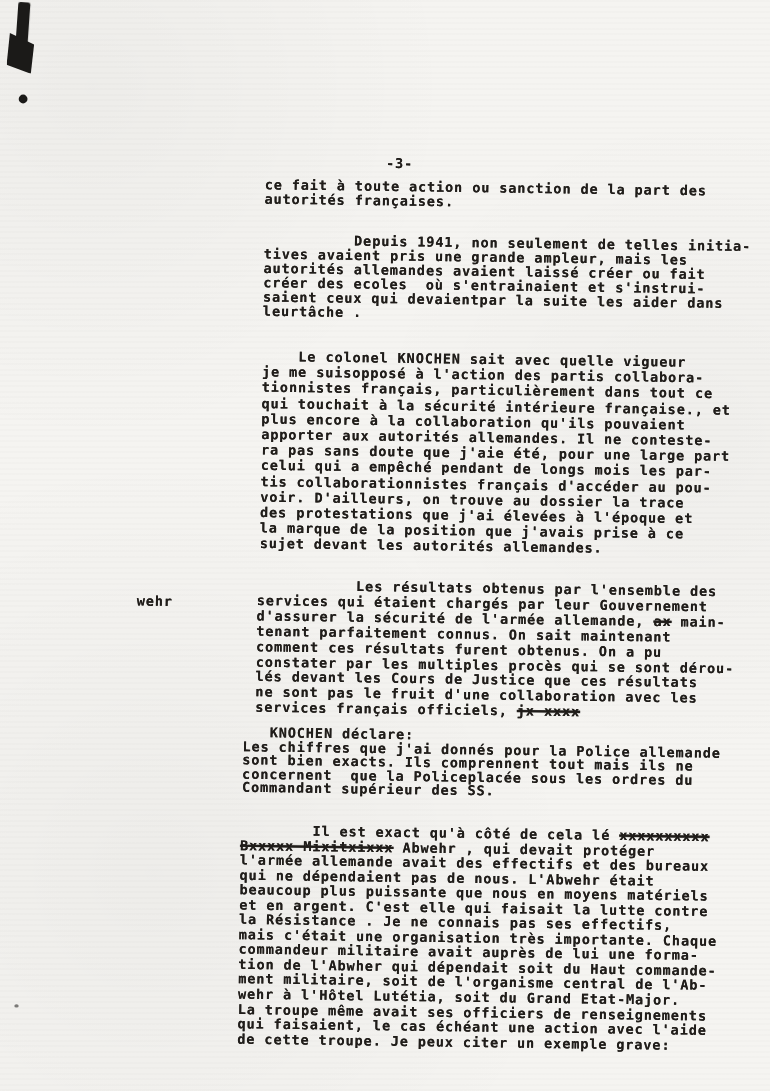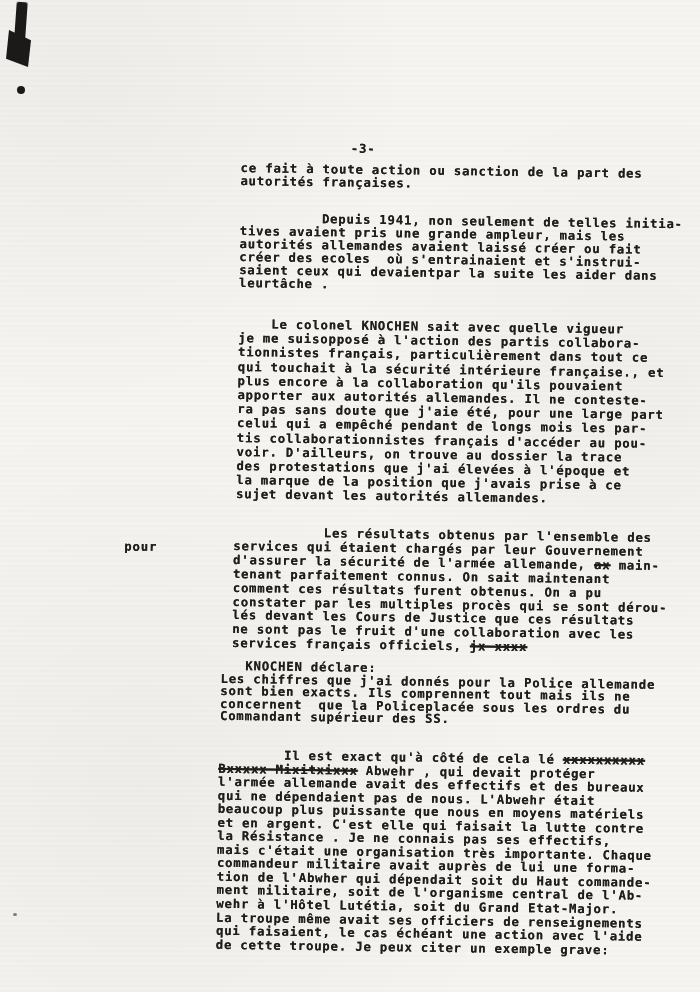--- a/index.html
+++ b/index.html
@@ -53,18 +53,18 @@
 <div class="sheet">
   <div class="mark mark-bar"></div>
   <div class="mark mark-wedge"></div>
   <div class="mark mark-dot"></div>
   <div class="mark mark-speck"></div>
   <div class="text-layer" id="text-layer">
       <div class="block" style="left: 346px; top: 141px; line-height: 13px;"><span class="line"><span>-3-</span></span></div>
       <div class="block" style="left: 236px; top: 162px; line-height: 13px;"><span class="line"><span>ce fait à toute action ou sanction de la part des</span></span><span class="line"><span>autorités françaises.</span></span></div>
       <div class="block" style="left: 236px; top: 212px; line-height: 12.9px;"><span class="line"><span>          Depuis 1941, non seulement de telles initia-</span></span><span class="line"><span>tives avaient pris une grande ampleur, mais les</span></span><span class="line"><span>autorités allemandes avaient laissé créer ou fait</span></span><span class="line"><span>créer des ecoles  où s'entrainaient et s'instrui-</span></span><span class="line"><span>saient ceux qui devaientpar la suite les aider dans</span></span><span class="line"><span>leurtâche .</span></span></div>
       <div class="block" style="left: 236px; top: 317px; line-height: 14.2px;"><span class="line"><span>    Le colonel KNOCHEN sait avec quelle vigueur</span></span><span class="line"><span>je me suisopposé à l'action des partis collabora-</span></span><span class="line"><span>tionnistes français, particulièrement dans tout ce</span></span><span class="line"><span>qui touchait à la sécurité intérieure française., et</span></span><span class="line"><span>plus encore à la collaboration qu'ils pouvaient</span></span><span class="line"><span>apporter aux autorités allemandes. Il ne conteste-</span></span><span class="line"><span>ra pas sans doute que j'aie été, pour une large part</span></span><span class="line"><span>celui qui a empêché pendant de longs mois les par-</span></span><span class="line"><span>tis collaborationnistes français d'accéder au pou-</span></span><span class="line"><span>voir. D'ailleurs, on trouve au dossier la trace</span></span><span class="line"><span>des protestations que j'ai élevées à l'époque et</span></span><span class="line"><span>la marque de la position que j'avais prise à ce</span></span><span class="line"><span>sujet devant les autorités allemandes.</span></span></div>
-      <div class="block" style="left: 125px; top: 542px; line-height: 13px;"><span class="line"><span>pour</span></span></div>
+      <div class="block" style="left: 125px; top: 542px; line-height: 13px;"><span class="line"><span>wehr</span></span></div>
       <div class="block" style="left: 234px; top: 526px; line-height: 13.9px;"><span class="line"><span>           Les résultats obtenus par l'ensemble des</span></span><span class="line"><span>services qui étaient chargés par leur Gouvernement</span></span><span class="line"><span>d'assurer la sécurité de l'armée allemande, </span><span class="st">ax</span><span> main-</span></span><span class="line"><span>tenant parfaitement connus. On sait maintenant</span></span><span class="line"><span>comment ces résultats furent obtenus. On a pu</span></span><span class="line"><span>constater par les multiples procès qui se sont dérou-</span></span><span class="line"><span>lés devant les Cours de Justice que ces résultats</span></span><span class="line"><span>ne sont pas le fruit d'une collaboration avec les</span></span><span class="line"><span>services français officiels, </span><span class="st">jx xxxx</span></span></div>
       <div class="block" style="left: 223px; top: 660px; line-height: 12.6px;"><span class="line"><span>   KNOCHEN déclare:</span></span><span class="line"><span>Les chiffres que j'ai donnés pour la Police allemande</span></span><span class="line"><span>sont bien exacts. Ils comprennent tout mais ils ne</span></span><span class="line"><span>concernent  que la Policeplacée sous les ordres du</span></span><span class="line"><span>Commandant supérieur des SS.</span></span></div>
       <div class="block" style="left: 222px; top: 749px; line-height: 13.55px;"><span class="line"><span>        Il est exact qu'à côté de cela lé </span><span class="st">xxxxxxxxxx</span></span><span class="line"><span class="st">Bxxxxx Mixitxixxx</span><span> Abwehr , qui devait protéger</span></span><span class="line"><span>l'armée allemande avait des effectifs et des bureaux</span></span><span class="line"><span>qui ne dépendaient pas de nous. L'Abwehr était</span></span><span class="line"><span>beaucoup plus puissante que nous en moyens matériels</span></span><span class="line"><span>et en argent. C'est elle qui faisait la lutte contre</span></span><span class="line"><span>la Résistance . Je ne connais pas ses effectifs,</span></span><span class="line"><span>mais c'était une organisation très importante. Chaque</span></span><span class="line"><span>commandeur militaire avait auprès de lui une forma-</span></span><span class="line"><span>tion de l'Abwher qui dépendait soit du Haut commande-</span></span><span class="line"><span>ment militaire, soit de l'organisme central de l'Ab-</span></span><span class="line"><span>wehr à l'Hôtel Lutétia, soit du Grand Etat-Major.</span></span><span class="line"><span>La troupe même avait ses officiers de renseignements</span></span><span class="line"><span>qui faisaient, le cas échéant une action avec l'aide</span></span><span class="line"><span>de cette troupe. Je peux citer un exemple grave:</span></span></div>
     </div>
 </div>
 
 </body></html>

